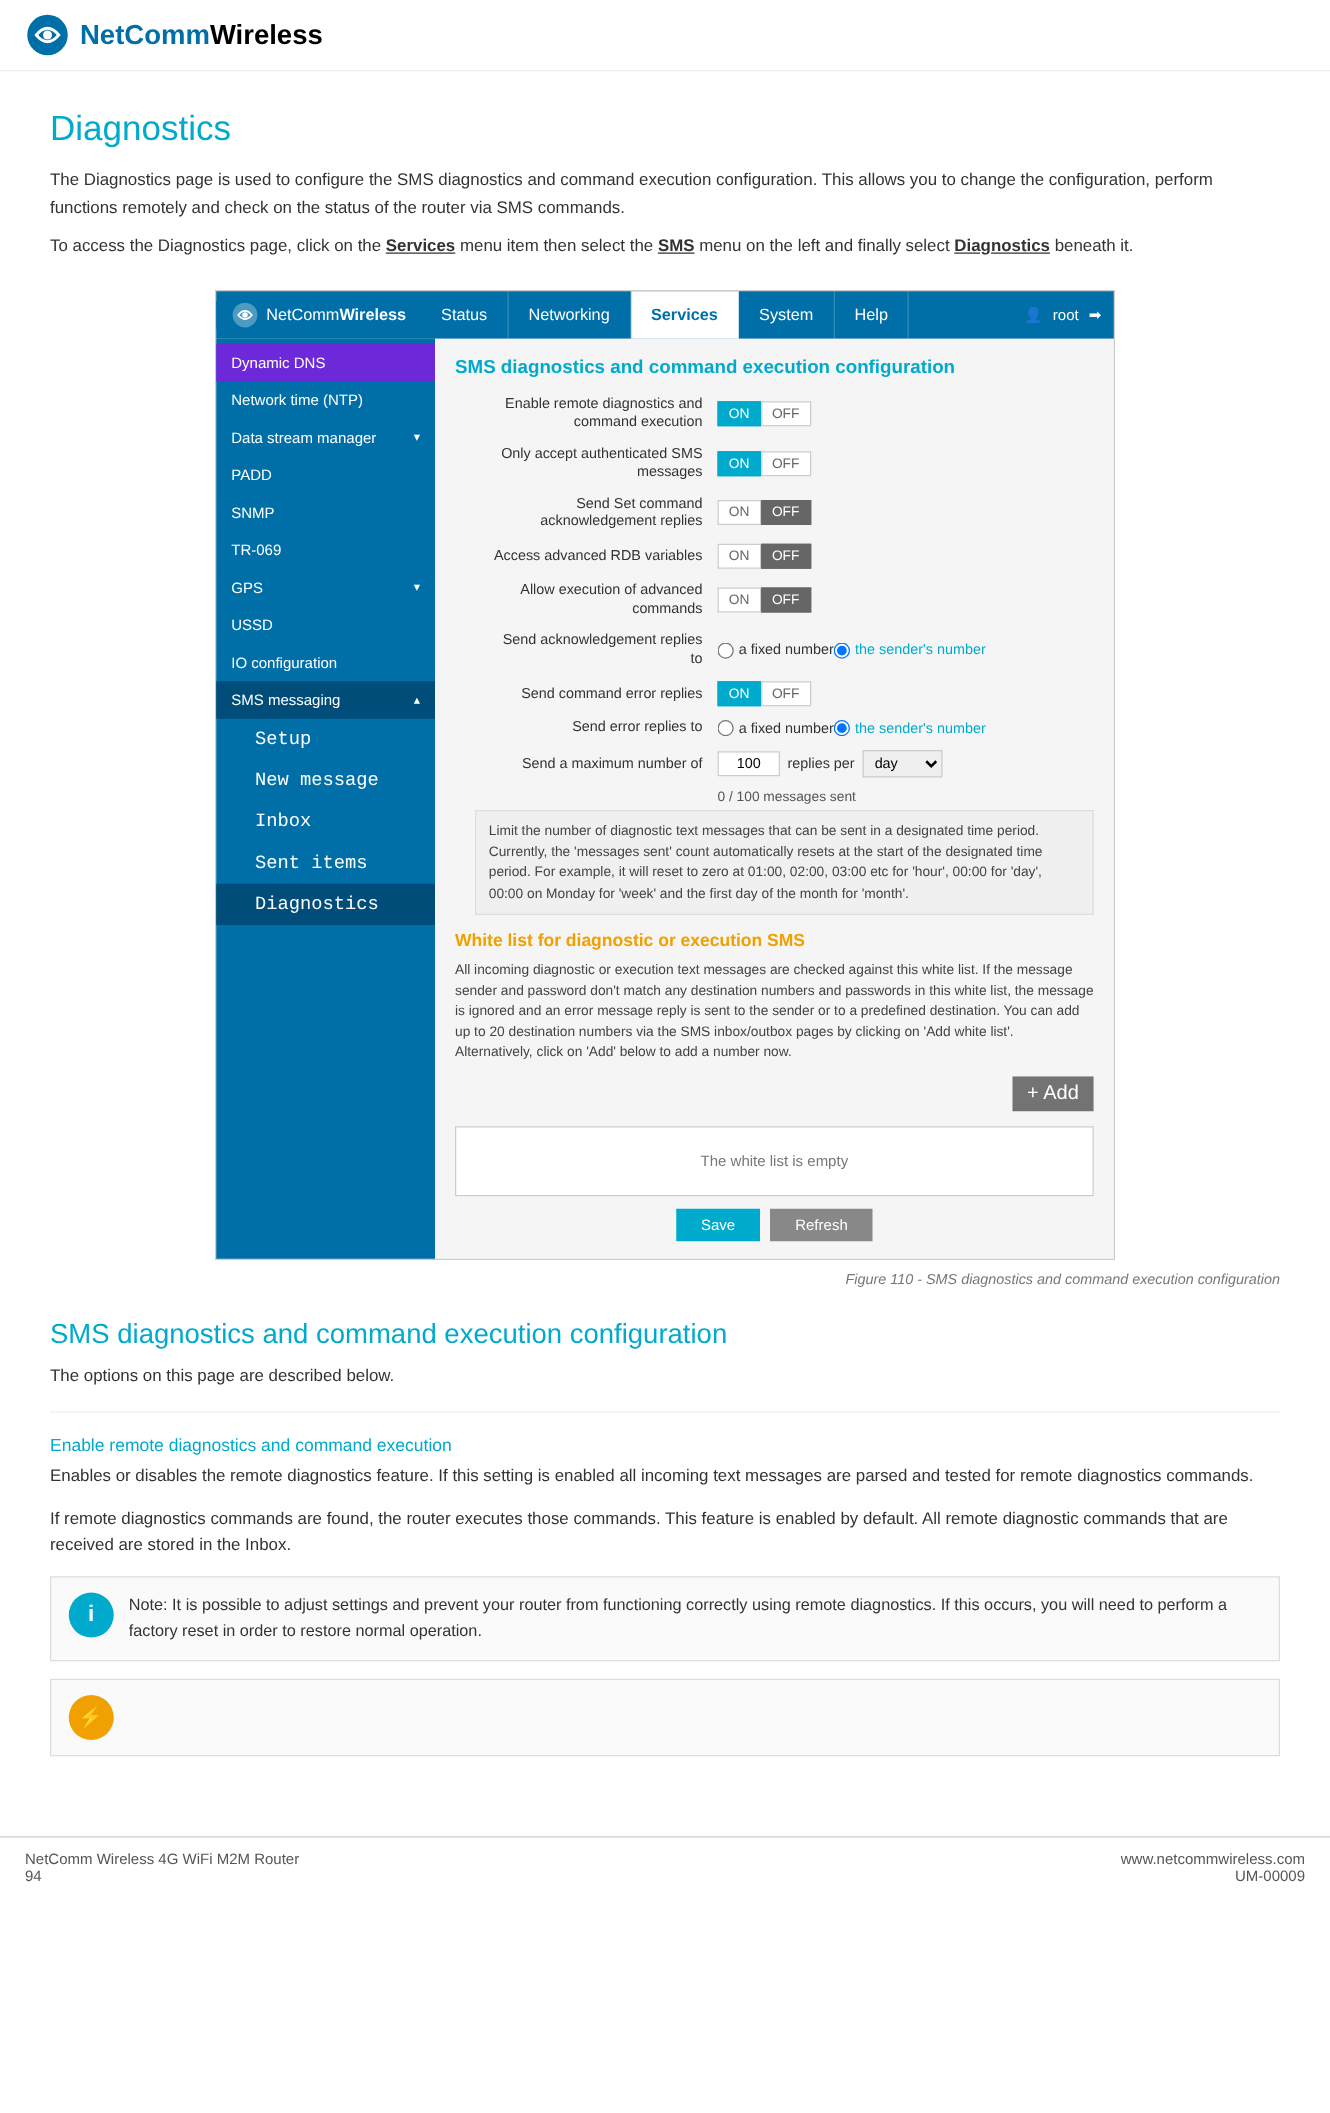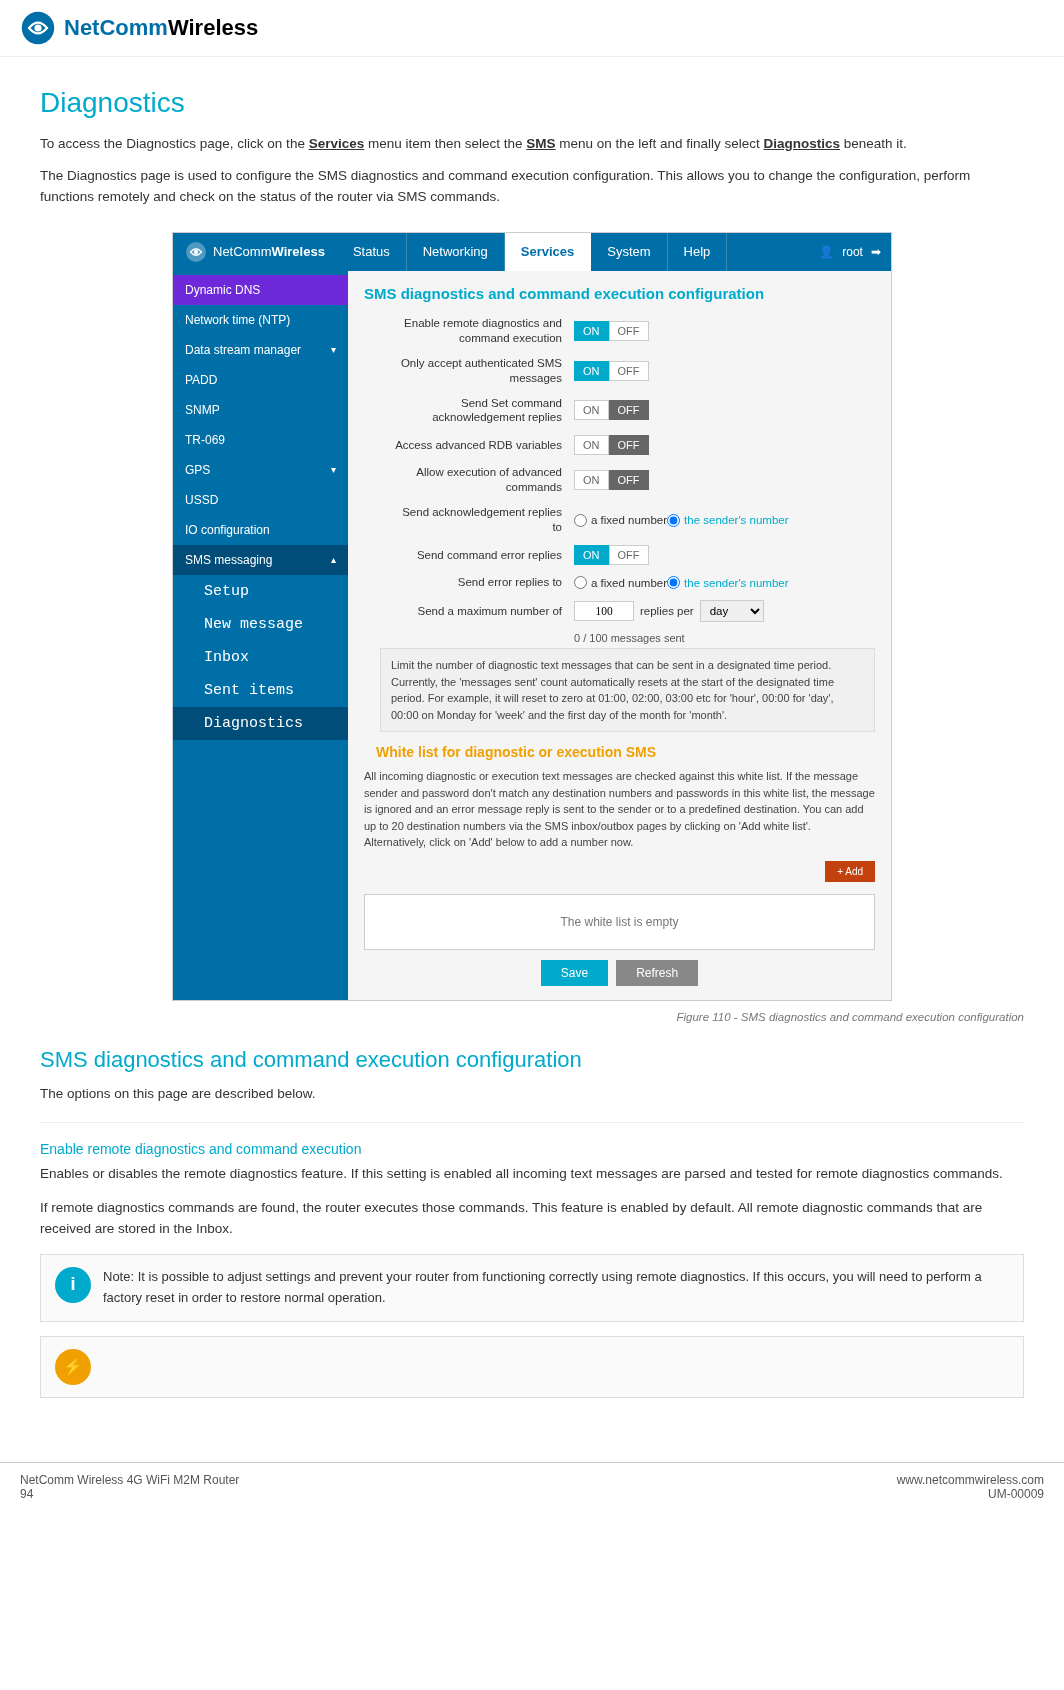--- a/index.html
+++ b/index.html
@@ -57,33 +57,33 @@
     .toggle-on { background: #00aacc; color: #fff; border-color: #00aacc; }
     .toggle-off { background: #fff; color: #666; }
     .toggle-off-active { background: #666; color: #fff; border-color: #666; }
 
     
     .radio-group { display: flex; align-items: center; gap: 0; font-size: 11.5px; }
     .radio-item { display: flex; align-items: center; gap: 4px; }
     .radio-link { color: #00aacc; font-size: 11.5px; }
 
     
-    .input-field { width: 60px; border: 1px solid #ccc; padding: 3px 5px; font-size: 11.5px; text-align: center; font-family: Liberation Serif, serif; }
+    .input-field { width: 50px; border: 1px solid #ccc; padding: 3px 5px; font-size: 11.5px; text-align: center; }
     .select-field { border: 1px solid #ccc; padding: 3px 5px; font-size: 11.5px; }
 
     
     .msg-count { font-size: 11px; color: #555; margin-left: 210px; margin-bottom: 4px; }
 
     
     .info-box { background: #f0f0f0; border: 1px solid #ddd; padding: 8px 10px; margin-left: 16px; margin-bottom: 12px; font-size: 11px; color: #444; line-height: 1.5; }
 
     
-    .whitelist-title { font-size: 14px; color: #f0a000; font-weight: bold; margin: 10px 12px 8px; }
+    .whitelist-title { font-size: 14px; color: #f0a000; font-weight: bold; margin: 10px 0 8px; }
     .whitelist-desc { font-size: 11px; color: #444; line-height: 1.5; margin-bottom: 10px; }
-    .add-btn { float: right; background: #c2410c; color: #fff; border: none; padding: 5px 12px; font-size: 10px; cursor: pointer; margin-bottom: 8px; }
+    .add-btn { float: right; background: #737373; color: #fff; border: none; padding: 5px 12px; font-size: 16px; cursor: pointer; margin-bottom: 8px; }
     .whitelist-empty { border: 1px solid #ccc; background: #fff; padding: 20px; text-align: center; font-size: 12px; color: #777; margin: 4px 0 10px; clear: both; }
 
     
     .action-buttons { display: flex; gap: 8px; justify-content: center; margin-top: 10px; }
     .save-btn { background: #00aacc; color: #fff; border: none; padding: 6px 20px; font-size: 12px; cursor: pointer; }
     .refresh-btn { background: #888; color: #fff; border: none; padding: 6px 20px; font-size: 12px; cursor: pointer; }
 
     
     .figure-caption { text-align: right; font-size: 11.5px; color: #777; margin: 8px 0 24px; font-style: italic; }
 
@@ -120,25 +120,25 @@
     <span style="font-size:22px;font-weight:bold;color:#000;">
       <span style="color:#006fa8;">NetComm</span>Wireless
     </span>
   </div>
 </div>
 
 <div class="main-content">
 
   <h1 class="page-title">Diagnostics</h1>
 
+  <p class="body-text">The Diagnostics page is used to configure the SMS diagnostics and command execution configuration. This allows you to change the configuration, perform functions remotely and check on the status of the router via SMS commands.</p>
+
   <p class="body-text">
     To access the Diagnostics page, click on the <b class="underline-bold">Services</b> menu item then select the <b class="underline-bold">SMS</b> menu on the left and finally select <b class="underline-bold">Diagnostics</b> beneath it.
   </p>
-
-  <p class="body-text">The Diagnostics page is used to configure the SMS diagnostics and command execution configuration. This allows you to change the configuration, perform functions remotely and check on the status of the router via SMS commands.</p>
 
   <div class="screenshot-container">
     <div class="screenshot-box">
 
       <div class="nav-bar">
         <div class="nav-logo-area">
           <svg width="22" height="22" viewBox="0 0 40 40">
             <circle cx="20" cy="20" r="18" fill="#fff" opacity="0.3"></circle>
             <path d="M10 20 Q20 8 30 20 Q20 32 10 20Z" fill="none" stroke="#fff" stroke-width="2.5"></path>
             <circle cx="20" cy="20" r="4" fill="#fff"></circle>

